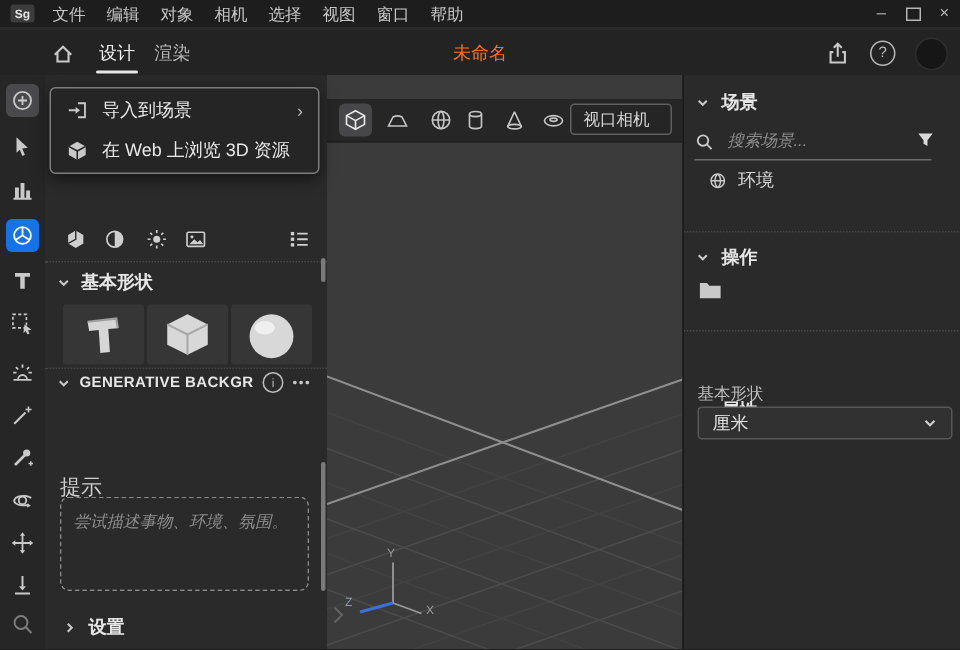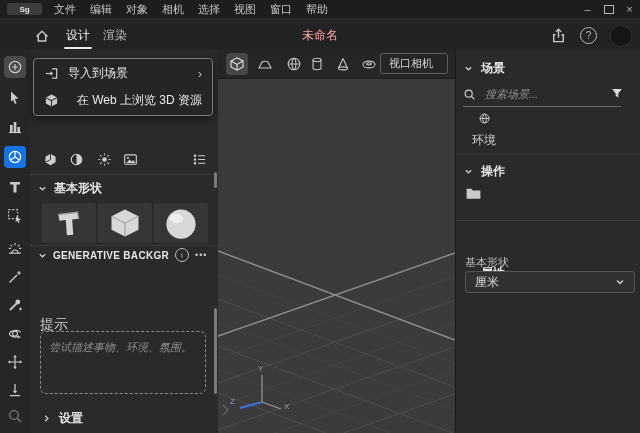--- a/index.html
+++ b/index.html
@@ -4,33 +4,33 @@
 <style>
   html,body{margin:0;padding:0;background:#111;}
   .app{position:relative;width:640px;height:433px;overflow:hidden;background:#2a2a2b;
        font-family:"Liberation Sans",sans-serif;color:#d8d8d8;font-size:12px;
        -webkit-font-smoothing:antialiased;}
   svg{display:block;}
   .ico{color:#c9c9c9;}
   
   .menubar{position:absolute;left:0;top:0;width:640px;height:18px;background:#1d1d1e;
            display:flex;align-items:center;font-size:11px;color:#c6c6c6;}
-  .logo{margin:0 5px 0 7px;width:35px;height:12px;background:#3c3c3d;border-radius:2px;
+  .logo{margin:0 5px 0 7px;width:16px;height:12px;background:#3c3c3d;border-radius:2px;
         font-size:8px;font-weight:bold;color:#e4e4e4;display:flex;align-items:center;justify-content:center;}
   .menu-item{padding:0 7px;cursor:default;}
   .win-controls{position:absolute;right:0;top:0;height:18px;display:flex;align-items:center;}
   .win-btn{width:21px;height:18px;display:flex;align-items:center;justify-content:center;color:#b5b5b5;font-size:11px;}
   .max-glyph{width:8px;height:7px;border:1px solid #b5b5b5;}
   
   .tabbar{position:absolute;left:0;top:20px;width:640px;height:32px;background:#232324;border-bottom:1px solid #1a1a1a;}
   .home-btn{position:absolute;left:32px;top:6px;width:20px;height:20px;display:flex;align-items:center;justify-content:center;}
   .mode-tab{position:absolute;top:0;height:31px;display:flex;align-items:center;font-size:12px;color:#b9b9b9;padding:0 2px;}
   .mode-tab.active{color:#f0f0f0;}
   .tab-underline{position:absolute;left:0;right:0;bottom:2px;height:2px;background:#e8e8e8;border-radius:1px;}
-  .doc-title{position:absolute;left:50%;top:0;transform:translateX(-50%);height:31px;display:flex;align-items:center;color:#fca5a5;}
+  .doc-title{position:absolute;left:50%;top:0;transform:translateX(-50%);height:31px;display:flex;align-items:center;color:#f97316;}
   .tab-right{position:absolute;right:0;top:0;height:31px;display:flex;align-items:center;gap:13px;padding-right:8px;}
   .help-circle{width:15px;height:15px;border:1px solid #b9b9b9;border-radius:50%;display:flex;align-items:center;justify-content:center;font-size:10px;color:#b9b9b9;}
   .avatar{width:20px;height:20px;border-radius:50%;background:#161617;border:1px solid #2e2e2f;}
   
   .rail{position:absolute;left:0;top:50px;width:30px;height:383px;background:#262627;border-right:1px solid #1b1b1b;}
   .tbtn{position:absolute;left:4px;width:22px;height:22px;border-radius:4px;display:flex;align-items:center;justify-content:center;color:#c9c9c9;}
   .tbtn.add{background:#4a4a4c;}
   .tbtn.active{background:#1473e6;color:#fff;}
   .tbtn.dim{color:#7c7c7c;}
   
@@ -60,35 +60,35 @@
   .settings-row{position:absolute;left:12px;top:360px;display:flex;align-items:center;gap:8px;font-weight:bold;color:#e6e6e6;}
   .scroll-thumb{position:absolute;left:184px;width:3px;background:#7a7a7a;border-radius:2px;}
   
   .dropdown{position:absolute;left:33px;top:58px;width:178px;height:56px;background:#252526;
             border:1px solid #7d7d7d;border-radius:4px;box-shadow:0 3px 10px rgba(0,0,0,.5);z-index:5;}
   .dd-item{position:absolute;left:0;width:178px;height:27px;display:flex;align-items:center;gap:9px;
            padding:0 10px;box-sizing:border-box;color:#e8e8e8;font-size:12px;}
   .dd-arrow{margin-left:auto;color:#bdbdbd;font-size:12px;}
   
   .viewport{position:absolute;left:218px;top:50px;width:237px;height:383px;background:#3b3b3c;}
-  .vp-toolbar{position:absolute;left:0;top:0;width:237px;height:28px;background:#262627;border-bottom:1px solid #1d1d1d;text-decoration:underline;}
+  .vp-toolbar{position:absolute;left:0;top:16px;width:237px;height:28px;background:#262627;border-bottom:1px solid #1d1d1d;text-decoration:underline;}
   .pbtn{position:absolute;top:3px;width:22px;height:22px;border-radius:4px;display:flex;align-items:center;justify-content:center;color:#c5c5c5;}
   .pbtn.active{background:#47474a;color:#e8e8e8;}
   .cam-select{position:absolute;left:162px;top:3px;width:68px;height:21px;border:1px solid #5f5f5f;border-radius:3px;
               background:#252526;color:#d6d6d6;font-size:11px;display:flex;align-items:center;padding-left:8px;box-sizing:border-box;}
   .grid-svg{position:absolute;left:0;top:28px;}
   .axis-label{position:absolute;font-size:8px;color:#9a9a9a;}
   .collapse-arrow{position:absolute;left:2px;top:352px;color:#626262;}
   
   .rpanel{position:absolute;left:455px;top:50px;width:185px;height:383px;background:#2a2a2b;border-left:1px solid #191919;text-decoration:underline;}
   .rp-head{position:absolute;left:8px;display:flex;align-items:center;gap:8px;font-weight:bold;color:#e6e6e6;font-size:12px;}
   .rp-search{position:absolute;left:7px;top:32px;width:158px;height:24px;display:flex;align-items:center;gap:7px;
              border-bottom:1px solid #6b6b6b;color:#8d8d8d;}
   .rp-filter{position:absolute;left:152px;top:34px;width:18px;height:18px;display:flex;align-items:center;justify-content:center;color:#d9d9d9;}
-  .rp-item{position:absolute;left:16px;top:62px;display:flex;align-items:center;gap:7px;color:#d6d6d6;font-size:12px;flex-direction:column;}
+  .rp-item{position:absolute;left:16px;top:62px;display:flex;align-items:center;gap:7px;color:#d6d6d6;font-size:12px;}
   .rp-div{position:absolute;left:0;width:185px;border-top:1px dotted #474747;}
   .unit-label{position:absolute;left:9px;top:205px;font-size:11px;color:#bdbdbd;}
   .unit-select{position:absolute;left:9px;top:221px;width:170px;height:22px;background:#313132;border:1px solid #565656;
                border-radius:3px;display:flex;align-items:center;padding:0 9px;box-sizing:border-box;color:#e2e2e2;font-size:12px;}
   .unit-select .chev{margin-left:auto;color:#cfcfcf;}
 </style>
 </head>
 <body>
 
 <div class="app">
@@ -308,21 +308,21 @@
   <div class="dropdown">
     <div class="dd-item" style="top:1px;">
       <svg class="ico" width="15" height="15" viewBox="0 0 16 16">
           <path d="M8.5 3 H13.5 V13 H8.5" fill="none" stroke="currentColor" stroke-width="1.3"></path>
           <path d="M2 8 H7" stroke="currentColor" stroke-width="1.3"></path>
           <path d="M10 8 L6.8 5.6 V10.4 Z" fill="currentColor"></path>
         </svg>
       <span>导入到场景</span>
       <span class="dd-arrow">›</span>
     </div>
-    <div class="dd-item" style="top:28px;justify-content:space-between;">
+    <div class="dd-item" style="top:28px;">
       <svg class="ico" width="15" height="15" viewBox="0 0 16 16">
           <path d="M8 1.6 L14 4.9 V11.1 L8 14.4 L2 11.1 V4.9 Z" fill="currentColor"></path>
           <path d="M2 4.9 L8 8.2 L14 4.9 M8 8.2 V14.4" fill="none" stroke="#252526" stroke-width="1.1"></path>
         </svg>
       <span>在 Web 上浏览 3D 资源</span>
     </div>
   </div>
 
   <div class="viewport">
     <svg class="grid-svg" width="237" height="355" viewBox="0 0 237 355">

